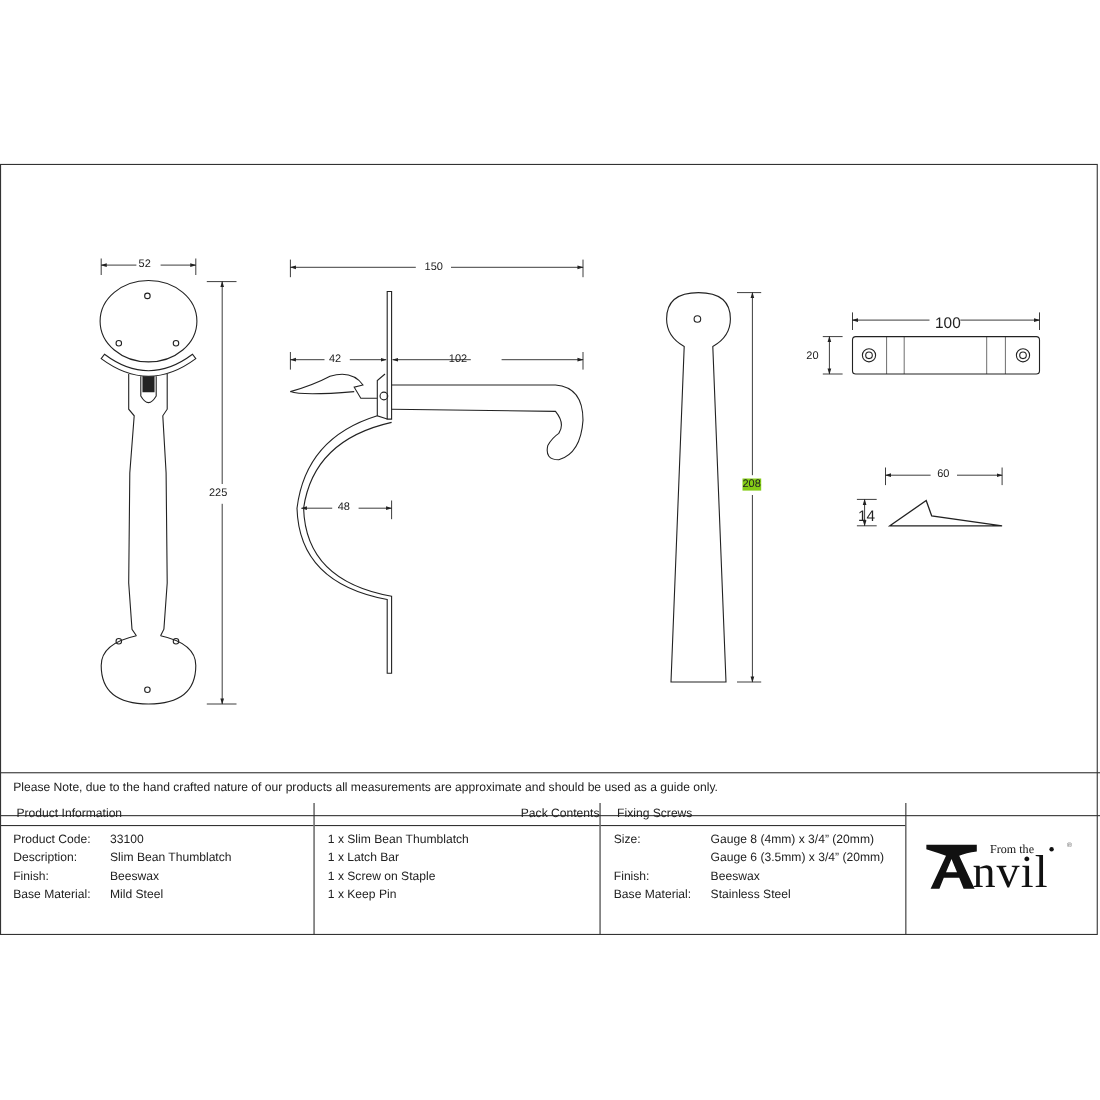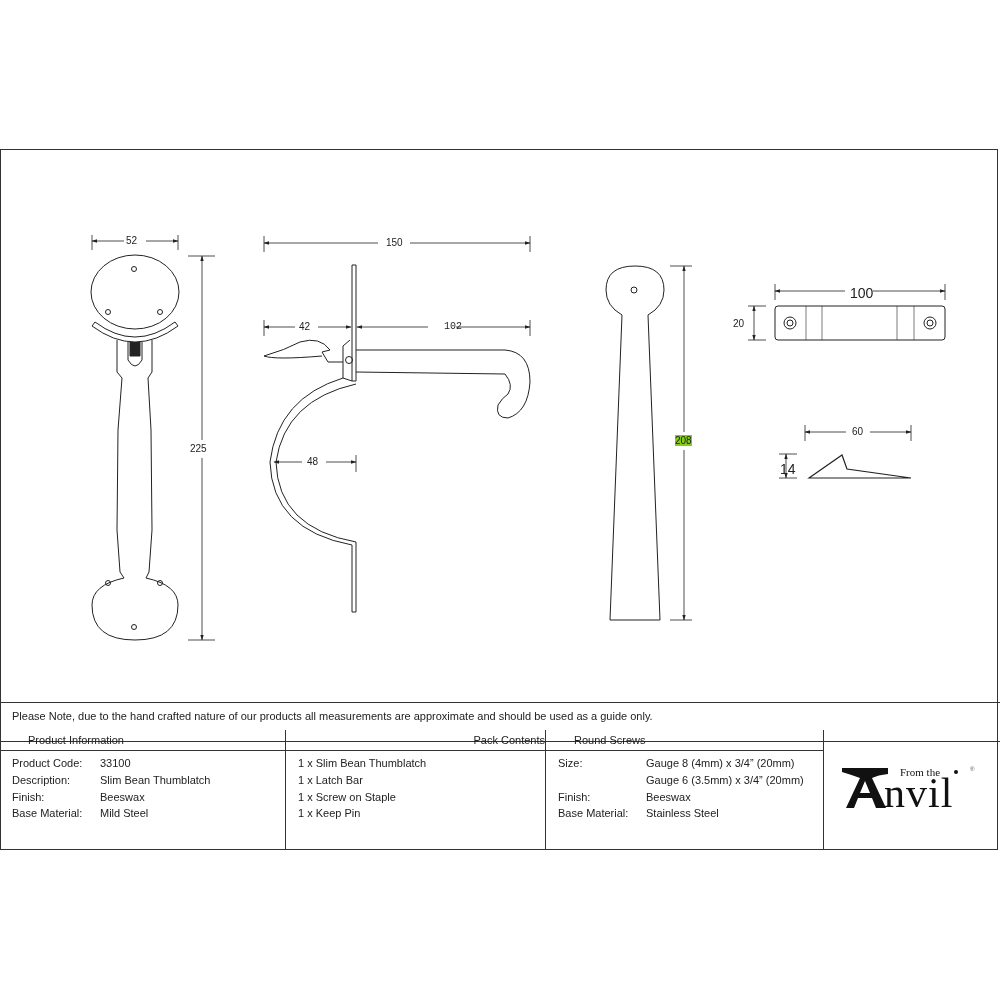--- a/index.html
+++ b/index.html
@@ -5,21 +5,21 @@
   html, body { margin: 0; padding: 0; background: #ffffff; }
   body { width: 1000px; height: 1000px; position: relative; overflow: hidden;
          font-family: "Liberation Sans", "DejaVu Sans", sans-serif; color: #222; }
   .sheet { position: absolute; left: 0; top: 149px; width: 998px; height: 701px;
            border: 1.5px solid #333; box-sizing: border-box; }
   .drawing { position: absolute; left: 0; top: 0; width: 1000px; height: 1000px; }
   .note { position: absolute; left: 0; top: 702px; width: 1000px; height: 40px;
           border-top: 1.5px solid #333; border-bottom: 1.5px solid #333; box-sizing: border-box;
           font-size: 11px; padding: 7px 0 0 12px; color: #222; }
   .col { position: absolute; top: 730px; height: 120px; box-sizing: border-box; font-size: 11px; }
-  .col .head { height: 21px; border-bottom: 1.5px solid #333; padding: 4px 0 0 28px; box-sizing: border-box; }
+  .col .head { height: 21px; border-bottom: 1.5px solid #333; padding: 4px 0 0 15px; box-sizing: border-box; }
   .col .body { padding: 6px 0 0 12px; }
   .row { height: 16.8px; display: flex; }
   .row .k { width: 88px; }
   .col1 { left: 0; width: 286px; border-right: 1.5px solid #333; }
   .col2 { left: 286px; width: 260px; border-right: 1.5px solid #333; text-align: right; }
   .col3 { left: 546px; width: 278px; border-right: 1.5px solid #333; }
   .col4 { left: 824px; width: 174px; text-decoration: underline; }
   .col3 .row .k { width: 88px; }
   .logo { position: absolute; left: 18px; top: 30px; width: 140px; height: 60px; }
   .logo .from { position: absolute; left: 58px; top: 6px; font-family: "Liberation Serif", serif; font-size: 11px; color: #111; }
@@ -132,21 +132,21 @@
     <line x1="779" y1="454" x2="797" y2="454" stroke-width="0.8"></line>
     <line x1="779" y1="478" x2="797" y2="478" stroke-width="0.8"></line>
     <line x1="786" y1="454" x2="786" y2="478" marker-start="url(#arr)" marker-end="url(#arr)" stroke-width="0.8"></line>
   </g>
 </svg>
 
 <div style="position:absolute;left:126px;top:235px;font-size:10px;">52</div>
 <div style="position:absolute;left:190px;top:443px;font-size:10px;">225</div>
 <div style="position:absolute;left:386px;top:237px;font-size:10px;">150</div>
 <div style="position:absolute;left:299px;top:321px;font-size:10px;">42</div>
-<div style="position:absolute;left:444px;top:321px;font-size:10px;font-family:Liberation Mono, monospace;">102</div>
+<div style="position:absolute;left:408px;top:321px;font-size:10px;">102</div>
 <div style="position:absolute;left:307px;top:456px;font-size:10px;">48</div>
 <div style="position:absolute;left:675px;top:435px;font-size:10px;background:#84cc16;">208</div>
 <div style="position:absolute;left:850px;top:285px;font-size:14px;">100</div>
 <div style="position:absolute;left:733px;top:318px;font-size:10px;">20</div>
 <div style="position:absolute;left:852px;top:426px;font-size:10px;">60</div>
 <div style="position:absolute;left:780px;top:461px;font-size:14px;">14</div>
 
 <div class="note">Please Note, due to the hand crafted nature of our products all measurements are approximate and should be used as a guide only.</div>
 
 <div class="col col1">
@@ -175,21 +175,21 @@
   <div class="head">Pack Contents</div>
   <div class="body">
     <div class="row">1 x Slim Bean Thumblatch</div>
     <div class="row">1 x Latch Bar</div>
     <div class="row">1 x Screw on Staple</div>
     <div class="row">1 x Keep Pin</div>
   </div>
 </div>
 
 <div class="col col3">
-  <div class="head">Round Screws</div>
+  <div class="head">Fixing Screws</div>
   <div class="body">
     <div class="row">
         <span class="k" style="width:88px">Size:</span>
         <span>Gauge 8 (4mm) x 3/4” (20mm)</span>
       </div>
     <div class="row">
         <span class="k" style="width:88px"></span>
         <span>Gauge 6 (3.5mm) x 3/4” (20mm)</span>
       </div>
     <div class="row">

